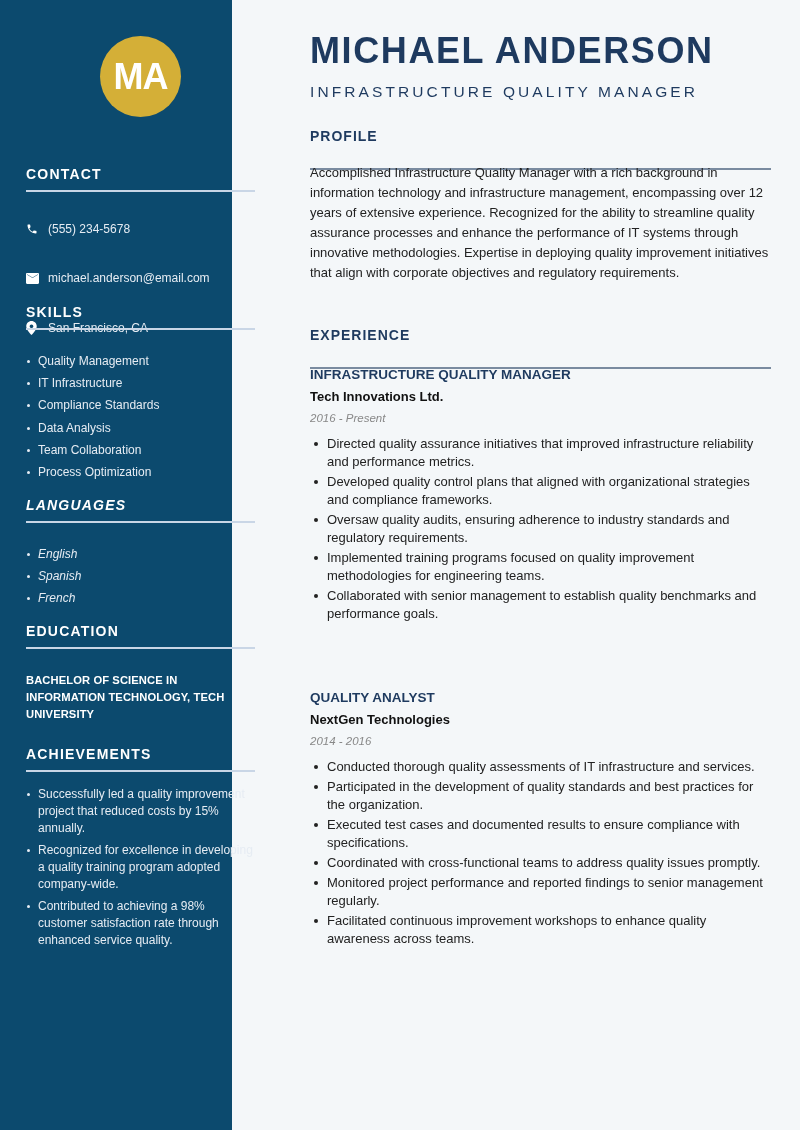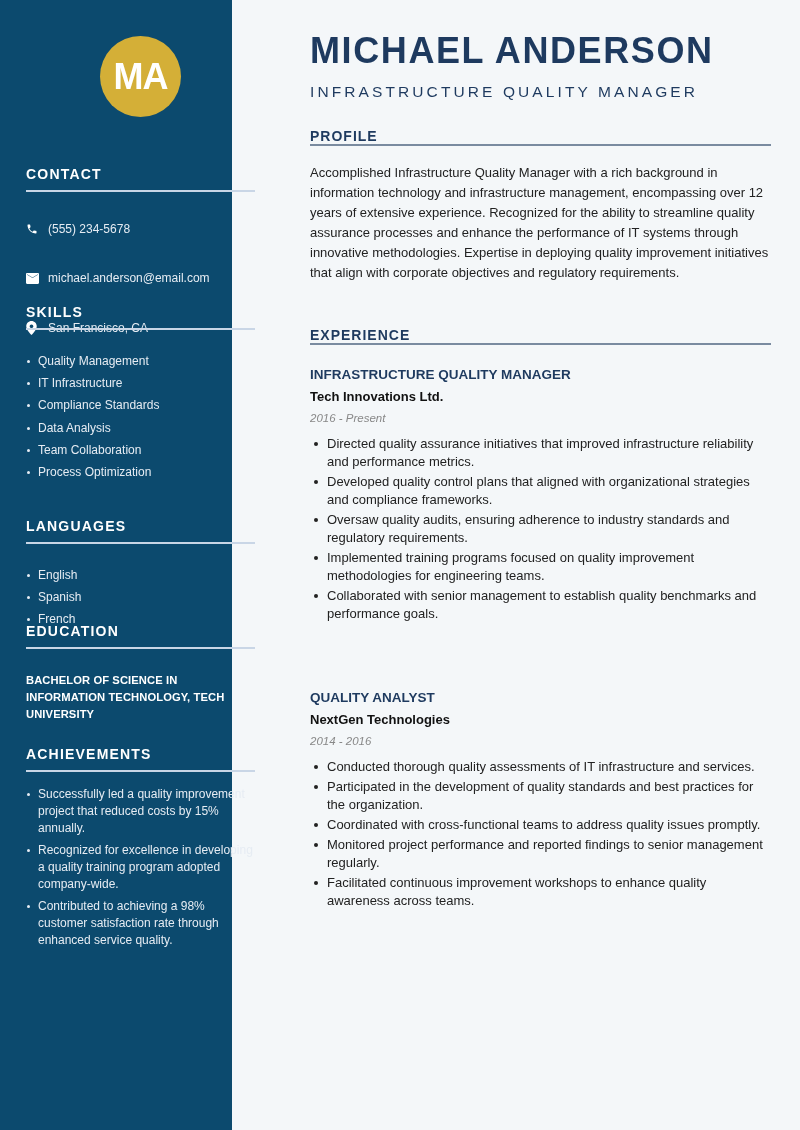--- a/index.html
+++ b/index.html
@@ -75,21 +75,21 @@
     }
     .title {
       position: absolute; top: 83px; left: 0;
       font-size: 15.5px; color: #1e3a5f;
       letter-spacing: 3.1px; white-space: nowrap;
     }
     .main-heading {
       position: absolute; left: 0; width: 461px;
       font-size: 14px; font-weight: bold; color: #1e3a5f;
       letter-spacing: 1px;
-      padding-bottom: 0;
+      padding-bottom: 24px;
       border-bottom: 2px solid #7a8ba0;
     }
     .profile-text {
       position: absolute; left: 0; top: 163px; width: 461px;
       font-size: 13px; line-height: 20px; color: #222;
     }
     .job { position: absolute; left: 0; width: 461px; }
     .job-title {
       font-size: 13.5px; font-weight: bold; color: #1e3a5f;
       height: 23px; line-height: 18px;
@@ -152,21 +152,21 @@
     <ul class="side-list">
       <li>Quality Management</li>
       <li>IT Infrastructure</li>
       <li>Compliance Standards</li>
       <li>Data Analysis</li>
       <li>Team Collaboration</li>
       <li>Process Optimization</li>
     </ul>
   </section>
 
-  <section class="side-section" style="top:518px;">
+  <section class="side-section" style="top:497px;font-style:italic;">
     <h2 class="side-heading">LANGUAGES</h2>
     <ul class="side-list">
       <li>English</li>
       <li>Spanish</li>
       <li>French</li>
     </ul>
   </section>
 
   <section class="side-section" style="top:623px;">
     <h2 class="side-heading">EDUCATION</h2>
@@ -205,18 +205,19 @@
     </ul>
   </div>
 
   <div class="job" style="top:689px;">
     <div class="job-title">QUALITY ANALYST</div>
     <div class="job-company">NextGen Technologies</div>
     <div class="job-dates">2014 - 2016</div>
     <ul class="job-bullets">
       <li>Conducted thorough quality assessments of IT infrastructure and services.</li>
       <li>Participated in the development of quality standards and best practices for the organization.</li>
+      <li>Executed test cases and documented results to ensure compliance with specifications.</li>
       <li>Coordinated with cross-functional teams to address quality issues promptly.</li>
       <li>Monitored project performance and reported findings to senior management regularly.</li>
       <li>Facilitated continuous improvement workshops to enhance quality awareness across teams.</li>
     </ul>
   </div>
 </main>
 
 </body></html>

